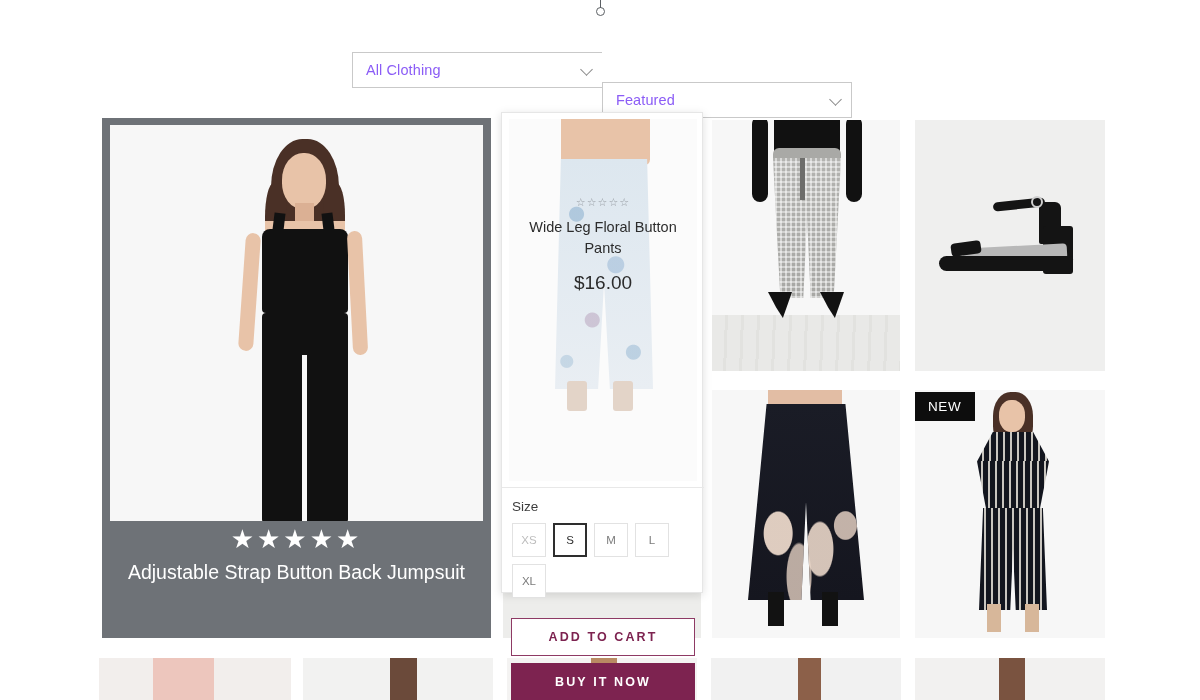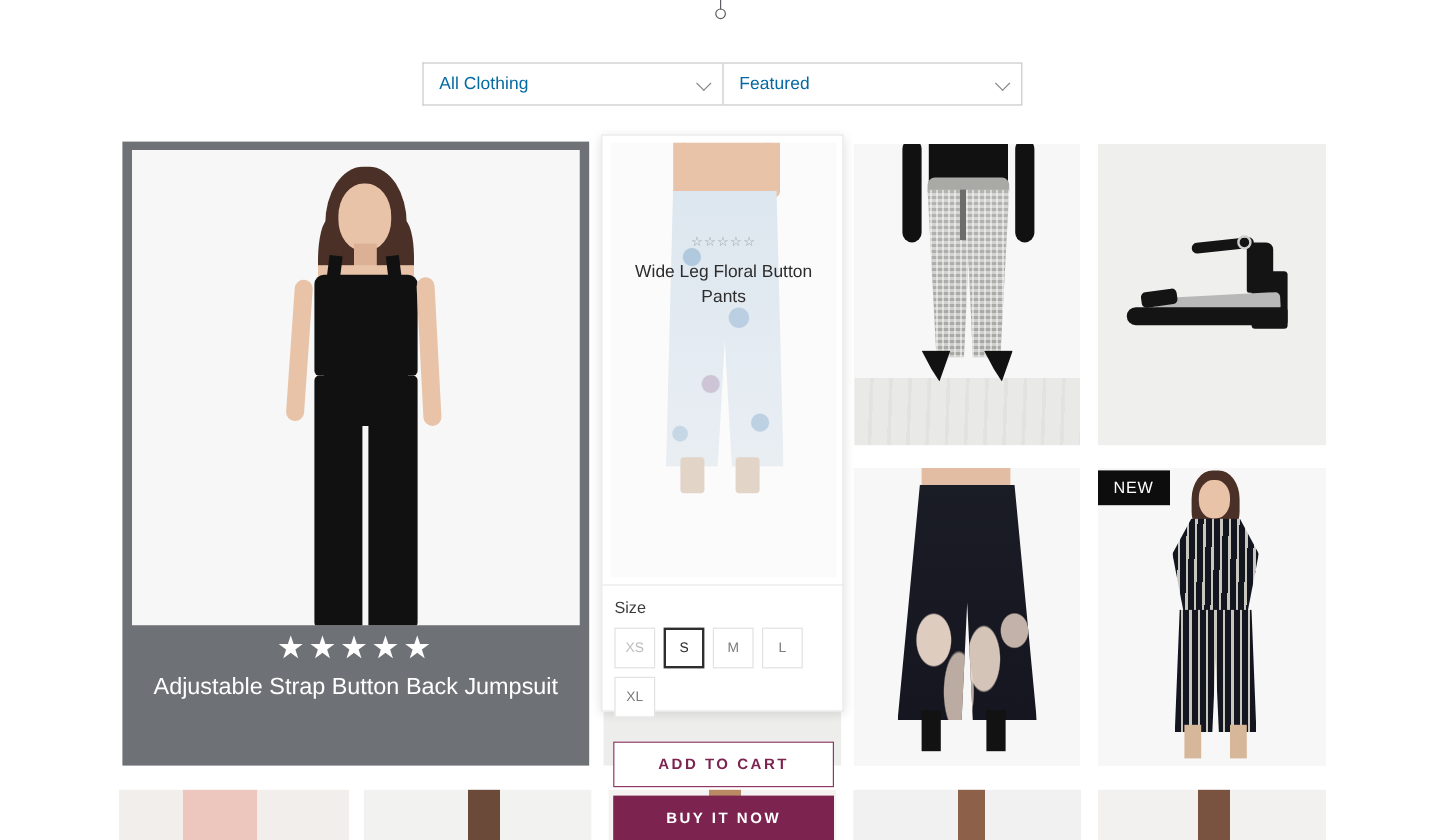--- a/index.html
+++ b/index.html
@@ -31,26 +31,26 @@
     display: flex; height: 36px;
   }
   .select-box {
     position: relative;
     display: flex; align-items: center;
     border: 1px solid #c9c9c9;
     background: #fff;
     height: 36px;
     padding: 0 30px 0 13px;
     font-size: 14.5px;
-    color: #0369a1;
+    color: #8b5cf6;
     letter-spacing: .1px;
     cursor: pointer;
   }
   .select-box.first { width: 250px; border-right: none; }
-  .select-box.second { width: 250px; }
+  .select-box.second { width: 250px; margin-top: 30px; }
   .chev {
     position: absolute; right: 11px; top: 50%;
     width: 9px; height: 9px;
     margin-top: -5px;
     border-right: 1.3px solid #8a8a8a;
     border-bottom: 1.3px solid #8a8a8a;
     transform: rotate(45deg);
   }
 
   .tile { position: absolute; overflow: hidden; }
@@ -424,20 +424,21 @@
       <div class="el skin fv-armL"></div>
       <div class="el skin fv-armR"></div>
       <div class="el fv-pants"></div>
       <div class="el fv-shoeL"></div>
       <div class="el fv-shoeR"></div>
     </div>
 
     <div class="qv-info">
       <div class="qv-stars">☆☆☆☆☆</div>
       <div class="qv-title">Wide Leg Floral Button Pants</div>
+      <div class="qv-price">$16.00</div>
     </div>
 
     <div class="qv-divider"></div>
 
     <div class="qv-size-label">Size</div>
 
     <div class="qv-sizes">
       <div class="size-btn dim">XS</div>
       <div class="size-btn sel">S</div>
       <div class="size-btn">M</div>

